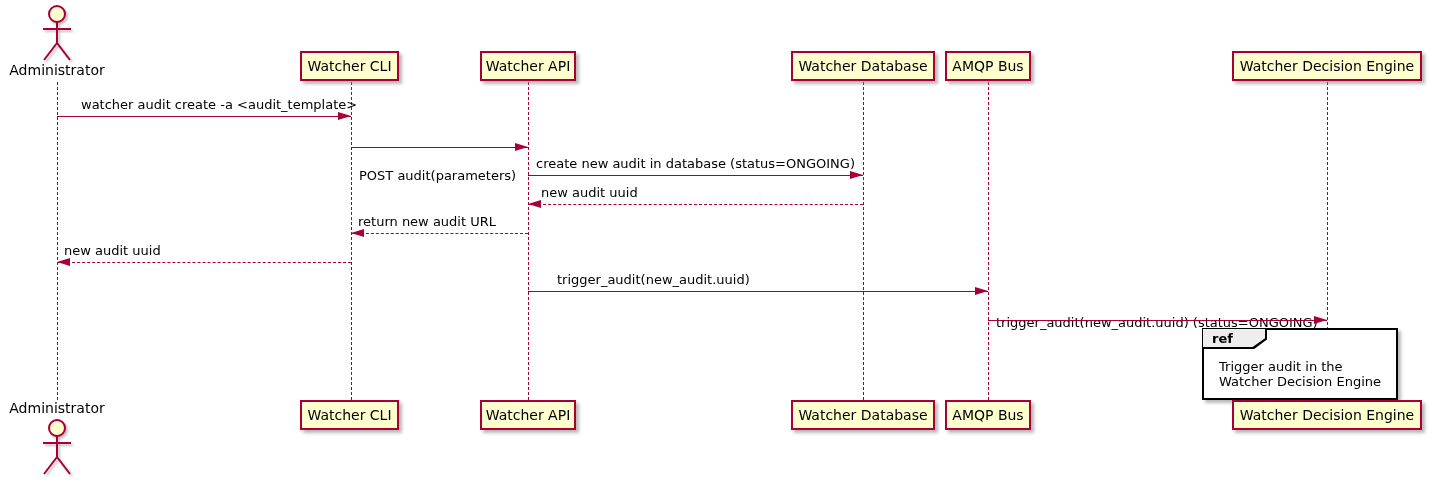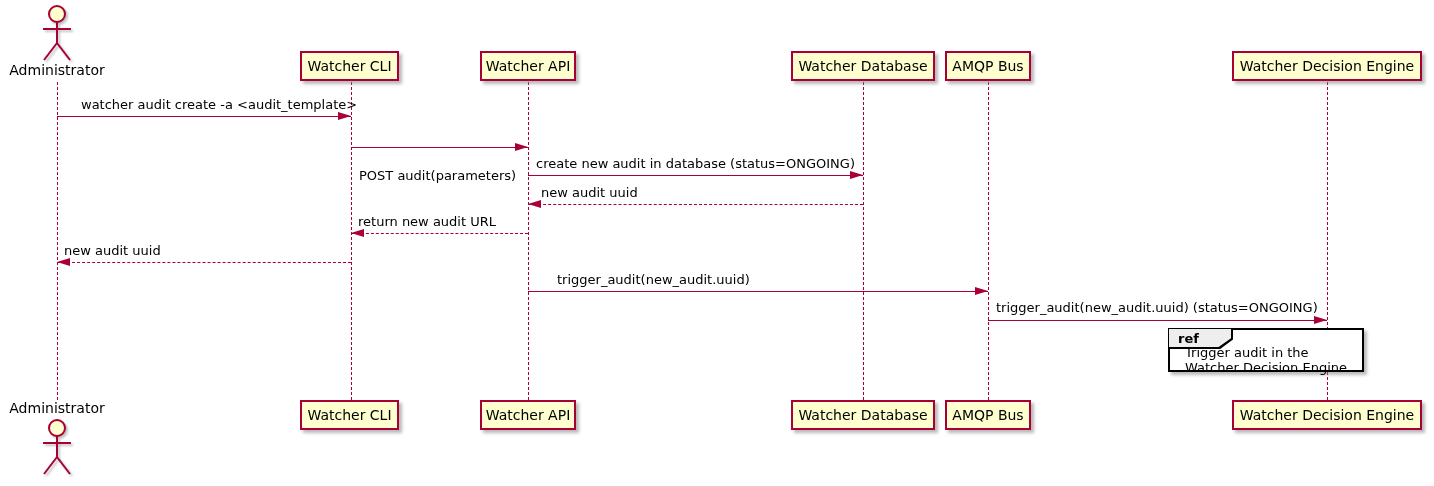--- a/index.html
+++ b/index.html
@@ -138,26 +138,26 @@
     <div class="arr l" style="left:57px;top:258px;"></div>
   </div>
 
   <div>
     <div class="msg-label" style="left:545px;top:272px;margin-left:12px;">trigger_audit(new_audit.uuid)</div>
     <div class="mline" style="left:528px;top:291px;width:460px;"></div>
     <div class="arr r" style="left:975px;top:287px;"></div>
   </div>
 
   <div>
-    <div class="msg-label" style="left:996px;top:300px;">trigger_audit(new_audit.uuid) (status=ONGOING)</div>
+    <div class="msg-label" style="left:996px;top:315px;">trigger_audit(new_audit.uuid) (status=ONGOING)</div>
     <div class="mline" style="left:988px;top:320px;width:339px;"></div>
     <div class="arr r" style="left:1314px;top:316px;"></div>
   </div>
 
-  <div class="ref-box" style="left:1168px;top:328px;width:196px;height:44px;">
+  <div class="ref-box" style="left:1202px;top:328px;width:196px;height:72px;">
     <div class="ref-tab">
       <div class="ref-tab-inner"></div>
       <span class="ref-keyword">ref</span>
     </div>
     <div class="ref-body">
       <div class="ref-text">
         <div>Trigger audit in the</div>
         <div>Watcher Decision Engine</div>
       </div>
     </div>

